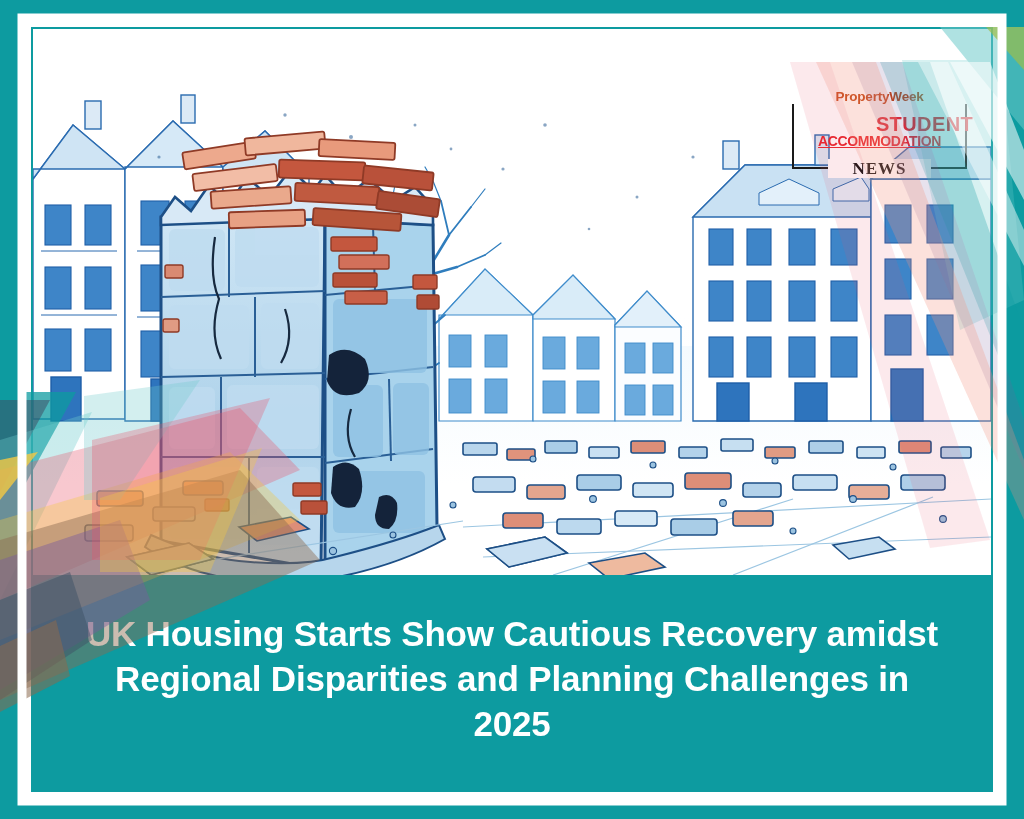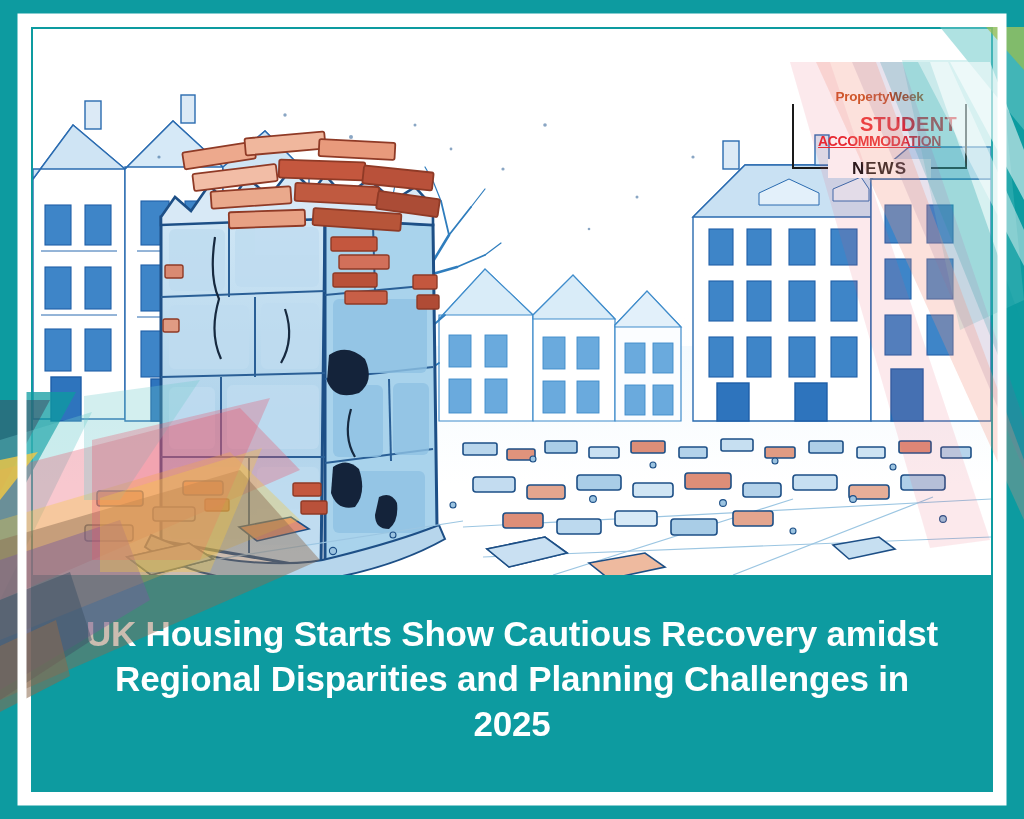--- a/index.html
+++ b/index.html
@@ -74,37 +74,37 @@
   }
   #logo-pw {
     left: 0; top: 0; width: 175px;
     font-size: 13.5px; font-weight: bold; color: #c2410c;
     letter-spacing: -0.2px;
     background: #ffffff;
     padding: 0 2px;
   }
   #logo-pw span { background: #ffffff; padding: 0 10px; }
   #logo-student {
-    left: 0; top: 24px; width: 205px;
+    left: 16px; top: 24px; width: 205px;
     font-size: 20px; font-weight: bold; color: #e8232a;
     letter-spacing: 0.4px;
     padding-left: 28px;
   }
   #logo-accom {
     left: 0; top: 44px; width: 175px;
     font-size: 14px; font-weight: bold; color: #e8232a;
     letter-spacing: -0.4px;
     text-decoration: underline;
   }
   #logo-news {
     left: 0; top: 70px; width: 175px;
     font-size: 17px; font-weight: bold; color: #111111;
     letter-spacing: 1px;
   }
-  #logo-news span { background: #ffffff; padding: 0 24px; }
+  #logo-news span { background: #ffffff; padding: 0 24px; font-family: Liberation Serif, serif; }
 
   
   #caption {
     position: absolute;
     left: 33px; top: 575px;
     width: 958px; height: 217px;
     background: #0d9ba0;
     display: flex; align-items: center; justify-content: flex-end;
     padding: 6px 40px 14px 40px;
   }

